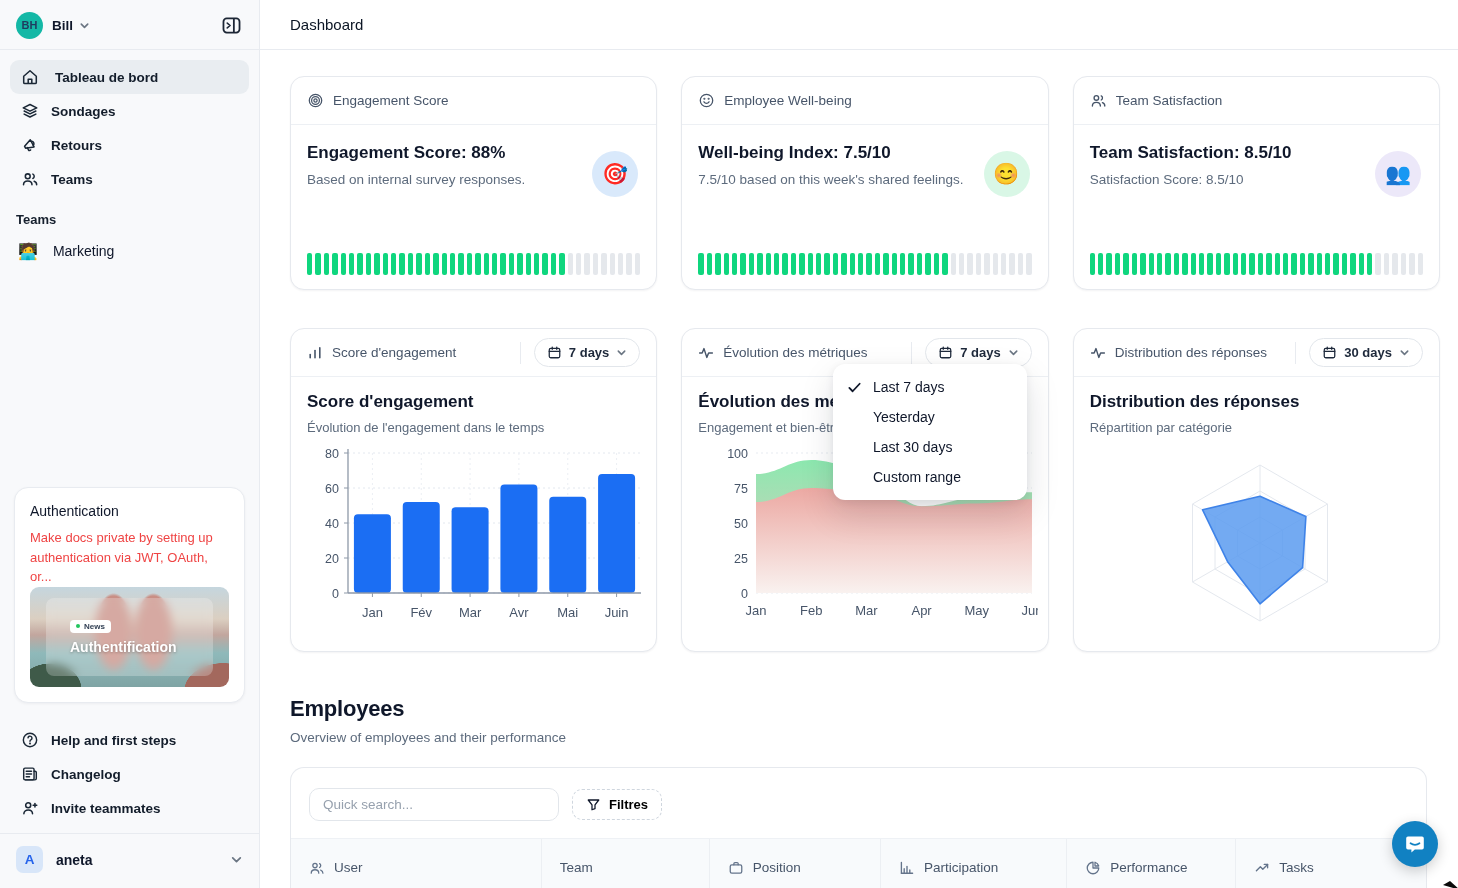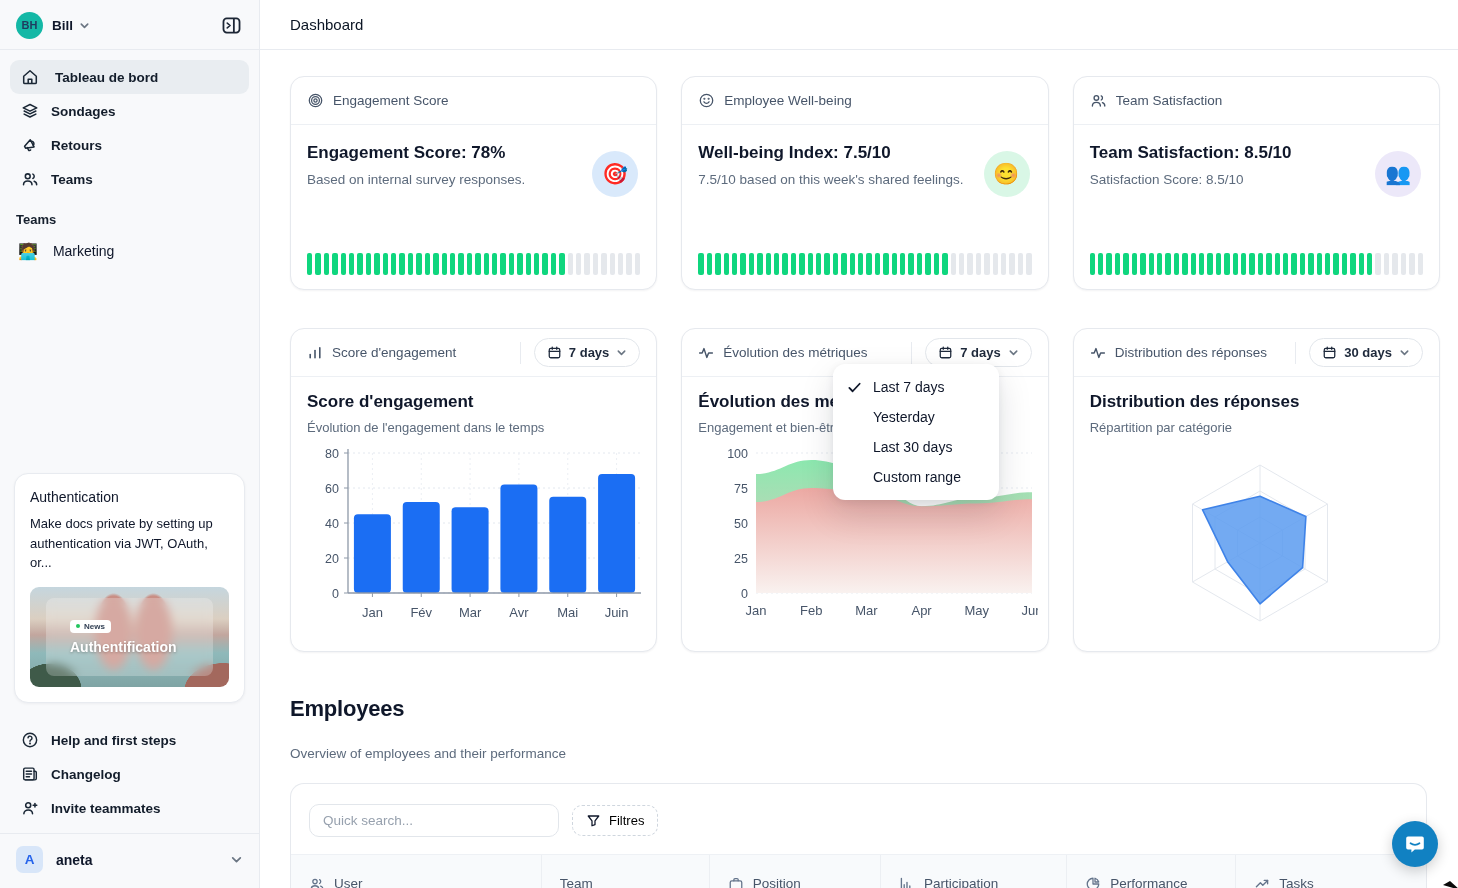--- a/index.html
+++ b/index.html
@@ -29,22 +29,22 @@
   .nav-item svg { color:#1b2836; flex:none; }
   .section-label { font-size:13px; font-weight:700; color:#16202e; padding:16px 16px 4px; }
   .team-item { display:flex; align-items:center; gap:15px; height:36px; margin:2px 10px 0;
     padding:0 8px; border-radius:9px; font-size:14px; font-weight:500; cursor:pointer; }
   .team-emoji { font-size:16px; }
   .sb-spacer { flex:1; }
 
   .promo-card { margin:0 14px 16px; background:#fff; border:1px solid #e8ebf0; border-radius:14px;
     padding:15px; box-shadow:0 1px 3px rgba(15,23,42,.05); cursor:pointer; }
   .promo-title { font-size:14px; font-weight:400; }
-  .promo-body { font-size:13px; color:#0f172a; line-height:1.52; margin-top:9px; }
-  .promo-img { margin-top:14px; height:100px; border-radius:9px; position:relative; overflow:hidden;
+  .promo-body { font-size:13px; color:#ef4444; line-height:1.52; margin-top:9px; }
+  .promo-img { margin-top:0; height:100px; border-radius:9px; position:relative; overflow:hidden;
     background:
       radial-gradient(52px 42px at 10% 102%, #3f5a49 60%, transparent 61%),
       radial-gradient(64px 46px at 97% 104%, #a3685d 60%, transparent 61%),
       radial-gradient(30px 60px at 42% 45%, #c98f85 60%, transparent 65%),
       radial-gradient(30px 60px at 62% 45%, #c98f85 60%, transparent 65%),
       linear-gradient(180deg, #c5d6de 0%, #dbcfc1 32%, #c2a69e 48%, #8fb9ba 66%, #7fa4a4 100%); }
   .promo-glass { position:absolute; left:16px; right:16px; top:11px; bottom:11px;
     background:rgba(255,255,255,.24); backdrop-filter:blur(5px); border-radius:8px;
     display:flex; flex-direction:column; justify-content:center; padding-left:24px; }
   .news-chip { display:inline-flex; align-items:center; gap:4px; background:#fff; border-radius:4px;
@@ -88,39 +88,39 @@
   .hdr-sep { width:1px; height:22px; background:#e8ebf0; margin-right:13px; }
   .range-btn { display:flex; align-items:center; gap:7px; border:1px solid #e2e6eb; border-radius:999px;
     padding:6px 12px; font-size:13px; font-weight:600; color:#1e293b; background:#fff; cursor:pointer; }
   .range-btn svg { color:#1e293b; }
   .chart-body { padding:15px 16px 0; }
   .chart-title { font-size:17px; font-weight:700; white-space:nowrap; }
   .chart-sub { font-size:13px; color:#5d6b7d; margin-top:8px; white-space:nowrap; }
   .chart-holder { margin-top:6px; }
 
   
-  .dropdown { position:absolute; left:833px; top:364px; width:166px; background:#fff;
+  .dropdown { position:absolute; left:833px; top:364px; width:194px; background:#fff;
     border-radius:12px; padding:8px 0;
     box-shadow:0 14px 34px rgba(15,23,42,.13), 0 2px 8px rgba(15,23,42,.07); z-index:60; }
   .dd-item { display:flex; align-items:center; gap:8px; padding:7px 14px; font-size:14px;
     color:#0f172a; cursor:pointer; }
   .dd-check { width:18px; display:flex; align-items:center; color:#0f172a; }
 
   
   .emp-head { margin-top:44px; padding:0 31px 0 30px; }
   .emp-title { font-size:22px; font-weight:800; letter-spacing:-.2px; }
-  .emp-sub { font-size:13.5px; color:#5d6b7d; margin-top:24px; }
+  .emp-sub { font-size:13.5px; color:#5d6b7d; margin-top:8px; }
   .table-card { margin:22px 31px 0 30px; background:#fff; border:1px solid #e6e9ee;
     border-bottom:none; border-radius:14px 14px 0 0; height:128px; overflow:hidden; }
   .table-toolbar { display:flex; align-items:center; gap:13px; padding:20px 18px 0; }
   .search-input { width:250px; height:33px; border:1px solid #e2e6eb; border-radius:10px;
     padding:0 13px; font-size:13.5px; font-family:inherit; color:#0f172a; outline:none; }
   .search-input::placeholder { color:#97a1ae; }
   .filter-btn { display:flex; align-items:center; gap:8px; border:1.5px dashed #cfd6de;
-    border-radius:10px; padding:7px 13px; font-size:13px; font-weight:400; background:#fff; cursor:pointer; }
+    border-radius:10px; padding:7px 13px; font-size:13px; font-weight:700; background:#fff; cursor:pointer; }
   .table-header { display:flex; margin-top:17px; background:#f8fafc; border-top:1px solid #eef1f5; height:58px; }
   .th { display:flex; align-items:center; gap:9px; padding:0 18px; font-size:13.5px; font-weight:500;
     color:#475569; border-left:1px solid #eceff3; cursor:pointer; }
   .th:first-child { border-left:none; }
   .th svg { color:#64748b; flex:none; }
 
   
   .chat-bubble { position:absolute; left:1392px; top:821px; width:46px; height:46px; border-radius:50%;
     background:#1181c2; box-shadow:0 4px 14px rgba(0,0,0,.2); display:flex; align-items:center;
     justify-content:center; cursor:pointer; z-index:80; }
@@ -277,21 +277,21 @@
         <span>
           <svg width="17" height="17" viewBox="0 0 20 20" fill="none" stroke="currentColor" stroke-width="1.5">
               <circle cx="10" cy="10" r="7.3"></circle>
               <circle cx="10" cy="10" r="4.6"></circle>
               <circle cx="10" cy="10" r="1.9"></circle>
             </svg>
         </span>
         <span>Engagement Score</span>
       </div>
       <div class="stat-body">
-        <div class="stat-title">Engagement Score: 78%</div>
+        <div class="stat-title">Engagement Score: 88%</div>
         <div class="stat-sub">Based on internal survey responses.</div>
       </div>
       <div class="emoji-circle" style="background: rgb(217, 233, 251);">🎯</div>
       <div class="seg-track">
           <div class="seg" style="background: rgb(15, 214, 126);"></div>
           <div class="seg" style="background: rgb(15, 214, 126);"></div>
           <div class="seg" style="background: rgb(15, 214, 126);"></div>
           <div class="seg" style="background: rgb(15, 214, 126);"></div>
           <div class="seg" style="background: rgb(15, 214, 126);"></div>
           <div class="seg" style="background: rgb(15, 214, 126);"></div>

